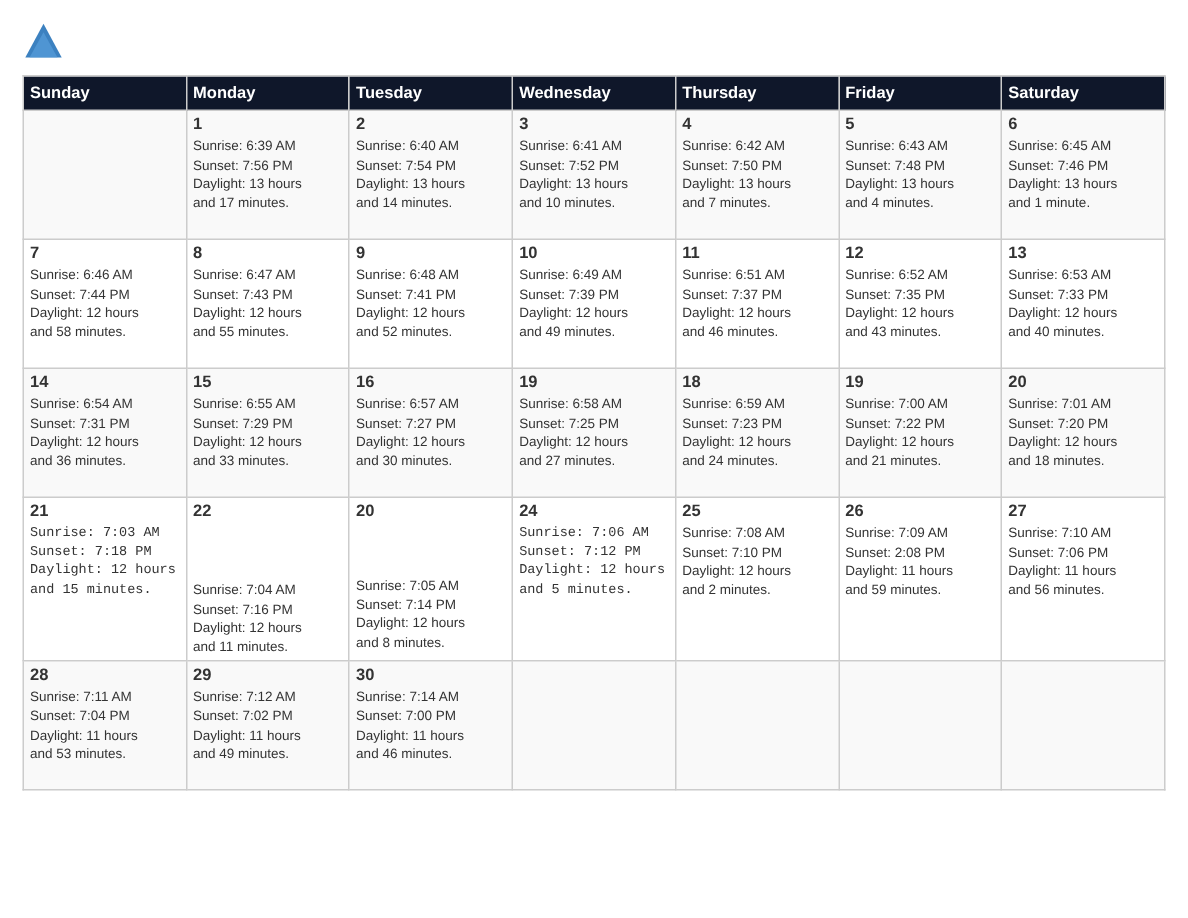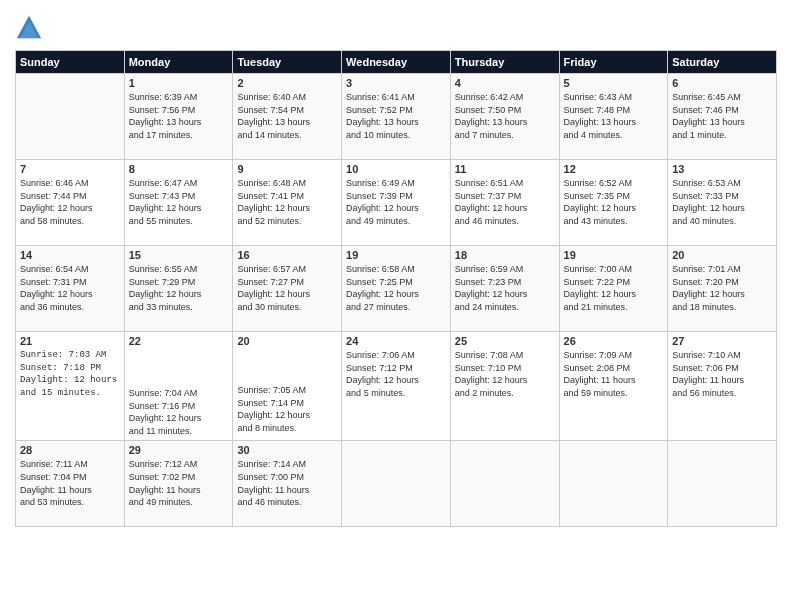--- a/index.html
+++ b/index.html
@@ -297,21 +297,21 @@
           </td>
           <td>
             <span class="day-num">20</span>
             <div class="day-info" style="white-space: pre-line; margin-top: 37px;">Sunrise: 7:05 AM
 Sunset: 7:14 PM
 Daylight: 12 hours
 and 8 minutes.</div>
           </td>
           <td>
             <span class="day-num">24</span>
-            <div class="day-info" style="white-space: pre-line;">Sunrise: 7:06 AM
+            <div class="day-info" style="white-space: pre-line; font-family: Liberation Mono, monospace;">Sunrise: 7:06 AM
 Sunset: 7:12 PM
 Daylight: 12 hours
 and 5 minutes.</div>
           </td>
           <td>
             <span class="day-num">25</span>
             <div class="day-info" style="white-space: pre-line;">Sunrise: 7:08 AM
 Sunset: 7:10 PM
 Daylight: 12 hours
 and 2 minutes.</div>

